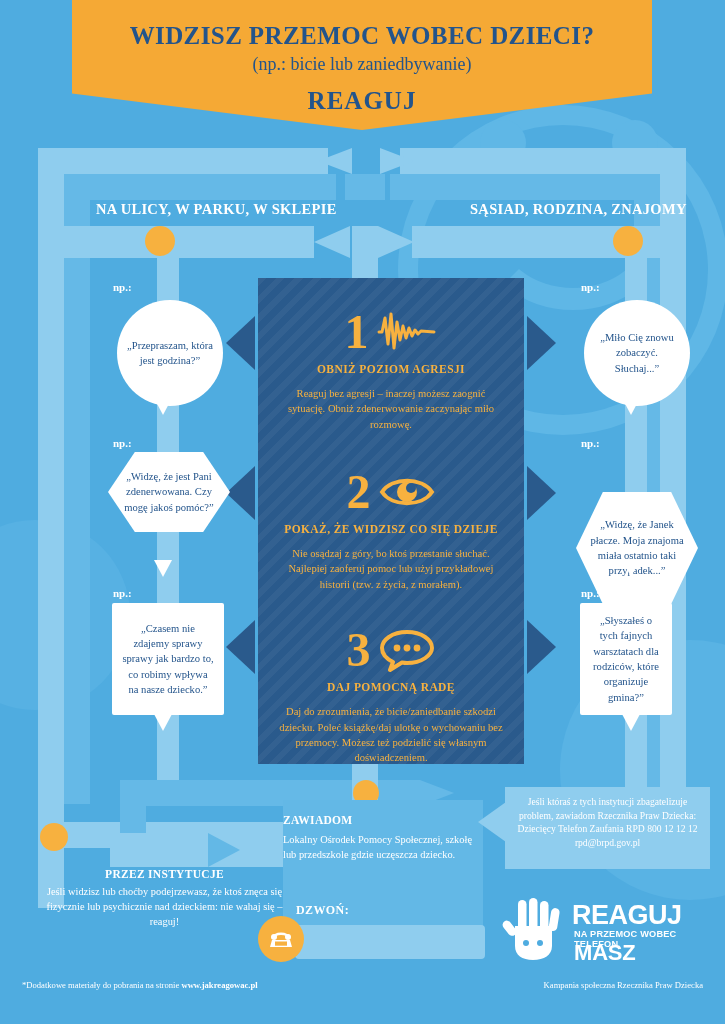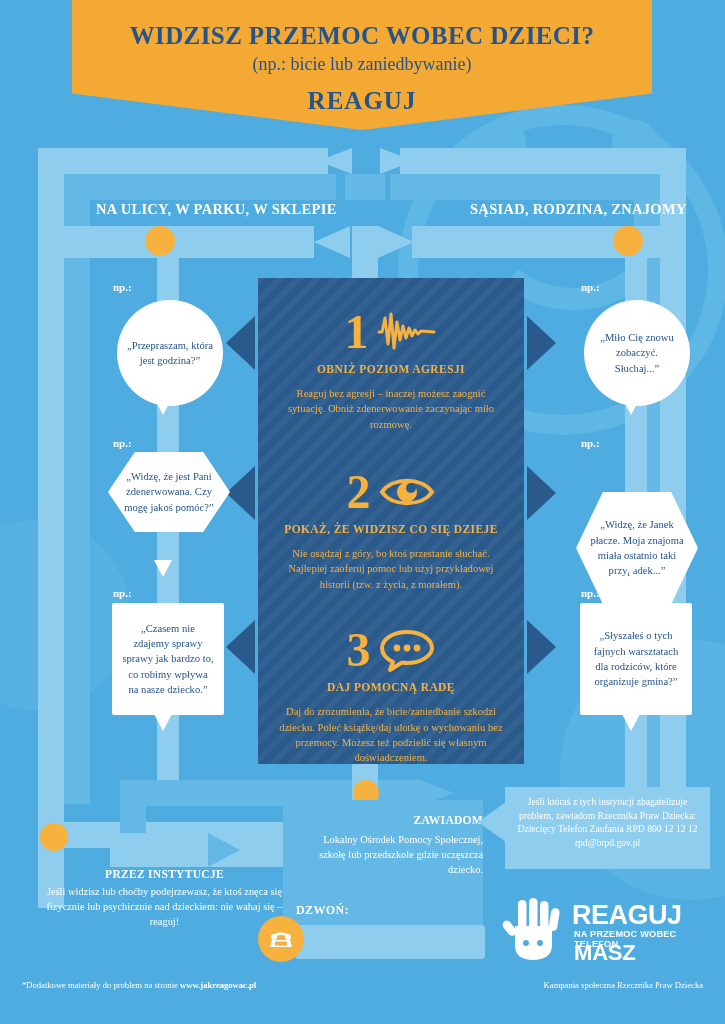--- a/index.html
+++ b/index.html
@@ -103,21 +103,21 @@
   }
   #rpdnose{ position:absolute; left:478px; top:802px; width:0;height:0;
     border-top:20px solid transparent;border-bottom:20px solid transparent;
     border-right:28px solid #8FCDEE;}
 
   #zawiadom{
     position:absolute; left:283px; top:800px; width:200px; height:150px;
     background:#63B8E6;
   }
   #zaw-txt{ position:absolute; left:283px; top:812px; width:200px;
-    color:#ffffff; text-align:right; font-size:10.4px; line-height:1.45;padding-left:16px;}
+    color:#ffffff; text-align:left; font-size:10.4px; line-height:1.45;}
   #dzwon{ position:absolute; left:296px; top:903px; color:#ffffff;
           font-weight:bold; font-size:12px; letter-spacing:.4px;}
   #phonebar{ position:absolute; left:295px; top:925px; width:190px; height:34px;
              background:#8FCDEE; border-radius:4px; }
   #phonetxt{ position:absolute; left:307px; top:928px; color:#ffffff;
              font-weight:bold; font-size:11px; line-height:1.35; letter-spacing:.3px;}
   #phonecircle{ position:absolute; left:258px; top:916px; width:46px; height:46px;
                 border-radius:50%; background:#F7B13F; display:flex;
                 align-items:center; justify-content:center; }
 
@@ -274,21 +274,21 @@
   </div>
   <div class="tail" style="left:622px; top:398px;"></div>
 
   <div class="np" style="left:581px; top:437px;">np.:</div>
   <div class="bub bub-hex" style="left:576px; top:452px; width:122px; height:112px;margin-top:40px;">
     <span>„Widzę, że Janek płacze. Moja znajoma miała ostatnio taki przypadek...”</span>
   </div>
   <div class="tail" style="left:622px; top:560px;"></div>
 
   <div class="np" style="left:581px; top:587px;">np.:</div>
-  <div class="bub bub-rect" style="left:580px; top:603px; width:112px; height:112px;">
+  <div class="bub bub-rect" style="left:580px; top:603px; width:92px; height:112px;">
     <span>„Słyszałeś o tych fajnych warsztatach dla rodziców, które organizuje gmina?”</span>
   </div>
   <div class="tail" style="left:622px; top:714px;"></div>
 
   <div class="btxt" style="left:10px; top:866px; width:245px;">
     <div class="bt">PRZEZ INSTYTUCJE</div>
     <div style="margin-top:3px;">Jeśli widzisz lub choćby podejrzewasz, że ktoś znęca się fizycznie lub psychicznie nad dzieckiem: nie wahaj się – reaguj!</div>
   </div>
 
   <div id="zawiadom"></div>
@@ -327,17 +327,17 @@
       <circle cx="28" cy="45" r="3" fill="#4FACE0"></circle>
       <circle cx="42" cy="45" r="3" fill="#4FACE0"></circle>
     </svg>
     <div class="rg">REAGUJ</div>
     <div class="s1">NA PRZEMOC WOBEC TELEFON</div>
     <div class="s2">MASZ PRAWO</div>
   </div>
 
   <div id="footer"></div>
   <div id="foot-l">
-    <span>*Dodatkowe materiały do problem na stronie </span><b>www.jakreagowac.pl</b>
+    <span>*Dodatkowe materiały do pobrania na stronie </span><b>www.jakreagowac.pl</b>
   </div>
   <div id="foot-r">Kampania społeczna Rzecznika Praw Dziecka</div>
 
 </div>
 
 </body></html>

